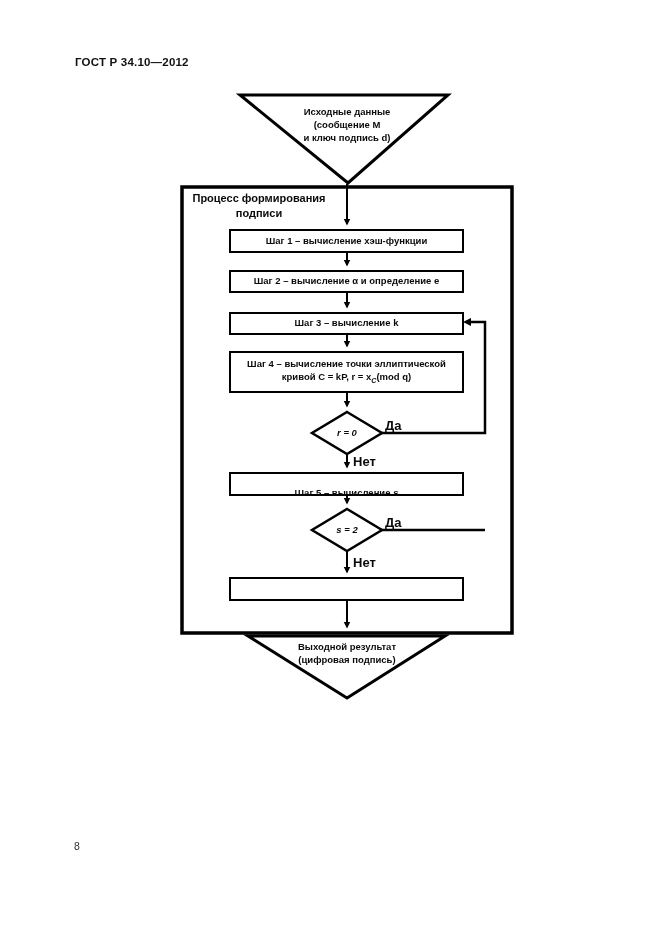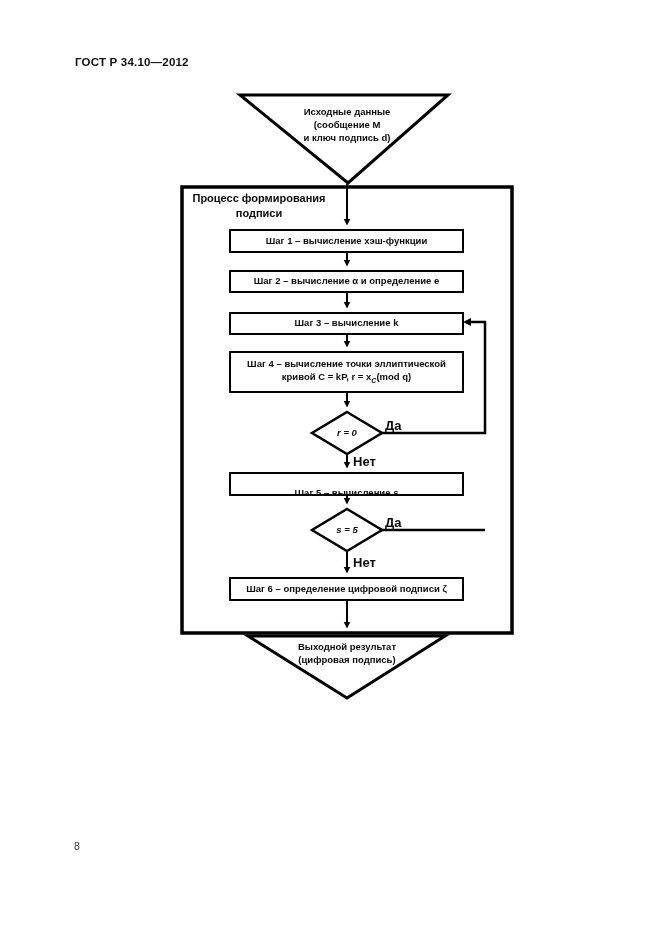--- a/index.html
+++ b/index.html
@@ -116,26 +116,25 @@
     <span><span>кривой С = kP, r = x</span><span class="subc">C</span><span>(mod q)</span></span>
   </div>
 
   <div class="lbl boxlbl var" style="left:312px; top:412px; width:70px; height:42px;">r = 0</div>
 
   <div class="lbl branch" style="left:385px; top:417px;">Да</div>
   <div class="lbl branch" style="left:353px; top:453px;">Нет</div>
 
   <div class="lbl boxlbl" style="left:230px; top:473px; width:233px; height:40px;">Шаг 5 – вычисление s</div>
 
-  <div class="lbl boxlbl var" style="left:312px; top:509px; width:70px; height:42px;">s = 5</div>
+  <div class="lbl boxlbl var" style="left:312px; top:509px; width:70px; height:42px;">s = 2</div>
 
   <div class="lbl branch" style="left:385px; top:514px;">Да</div>
   <div class="lbl branch" style="left:353px; top:554px;">Нет</div>
 
-  <div class="lbl boxlbl" style="left:230px; top:578px; width:233px; height:22px;">Шаг 6 – определение цифровой подписи ζ</div>
 
   <div class="lbl center preline" style="left:267px; top:641px; width:160px;">Выходной результат
 (цифровая подпись)</div>
 
 
   <div class="abs pagenum">8</div>
 
 </div>
 
 </body></html>

